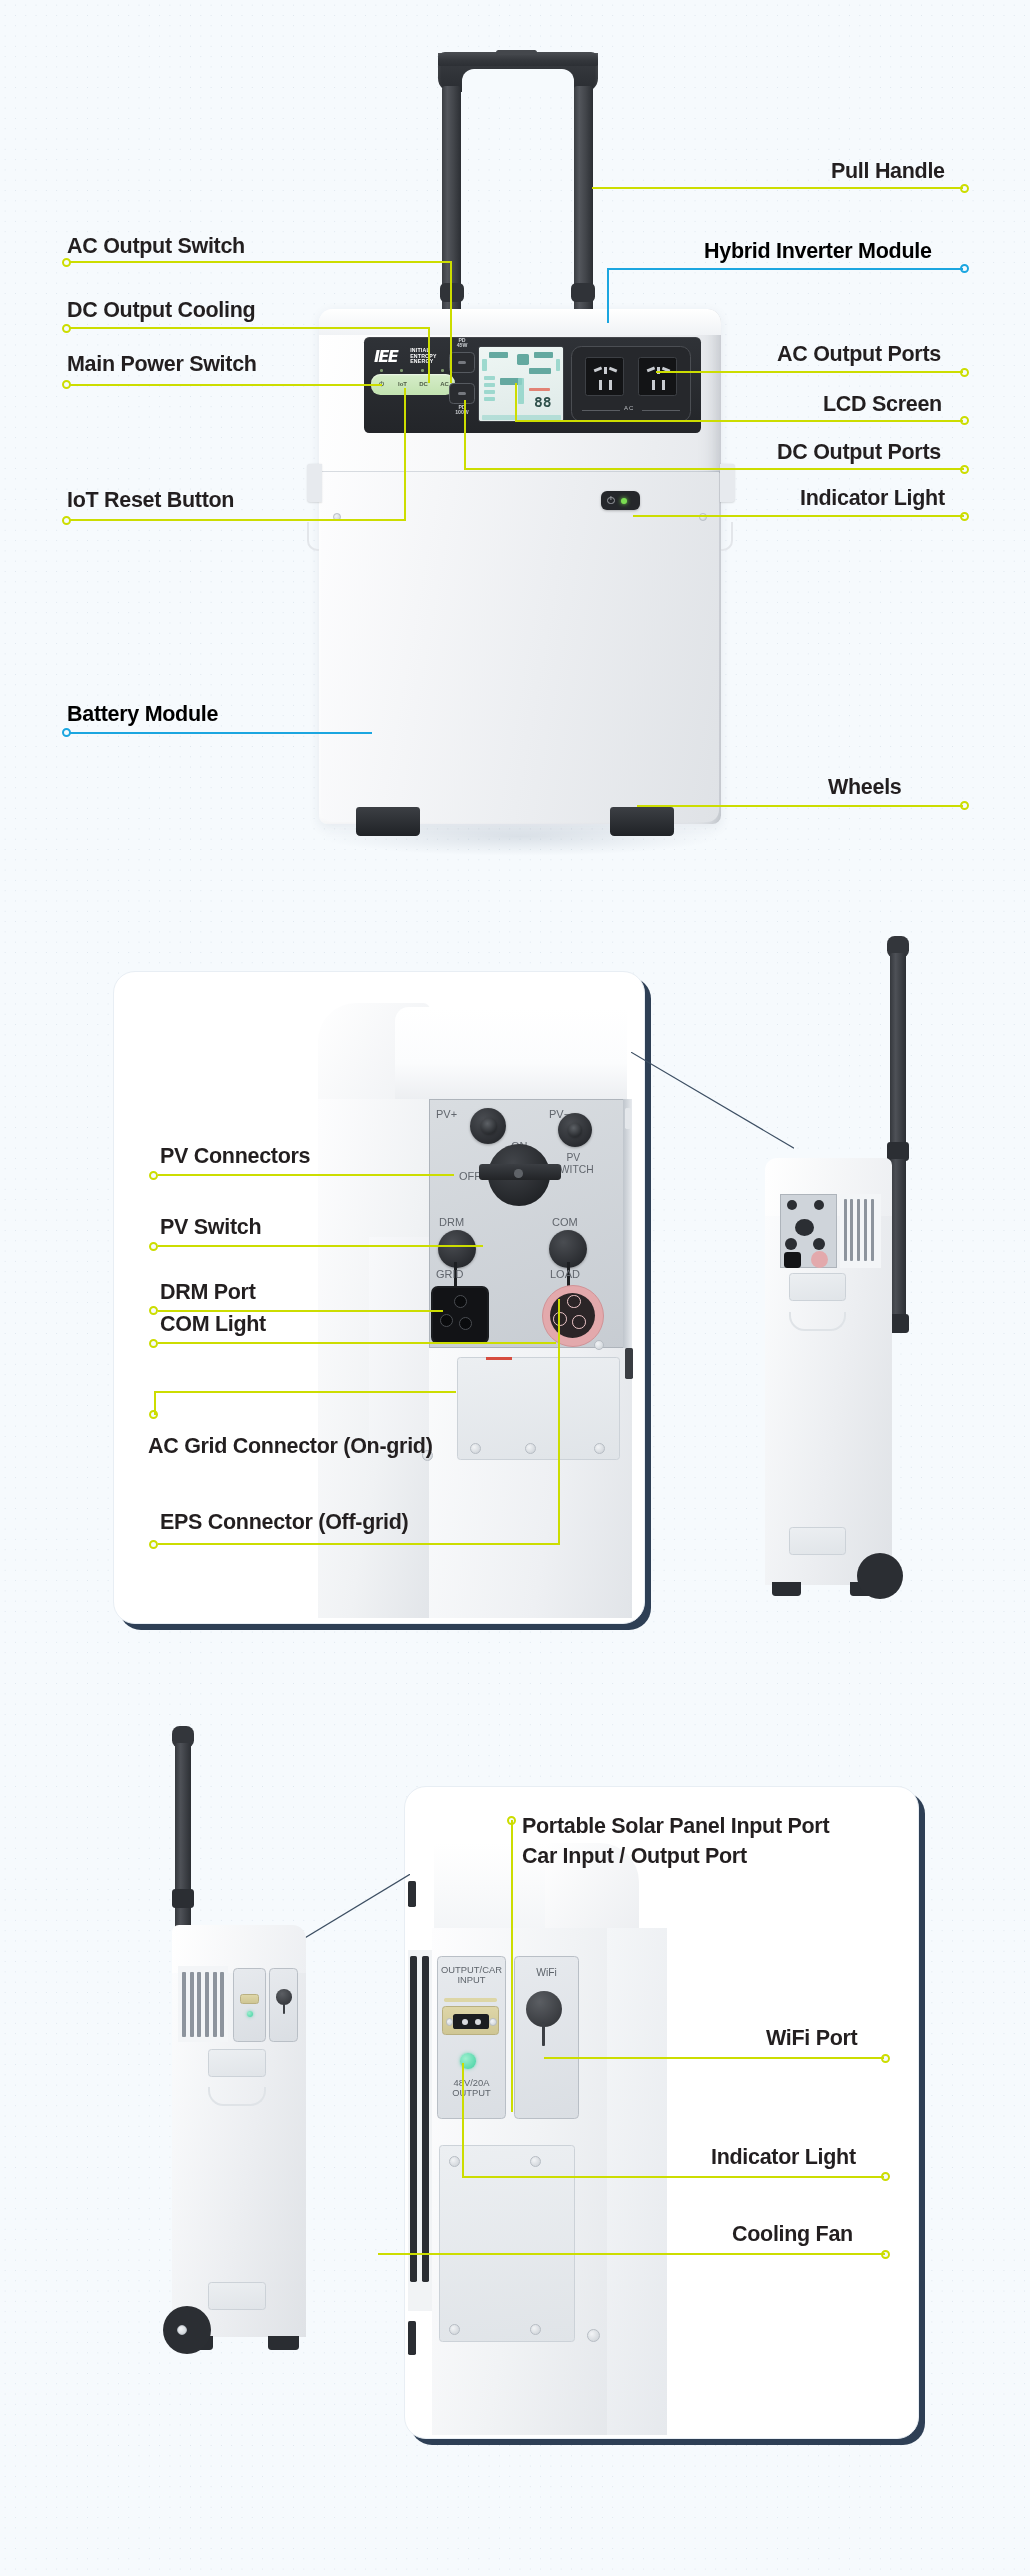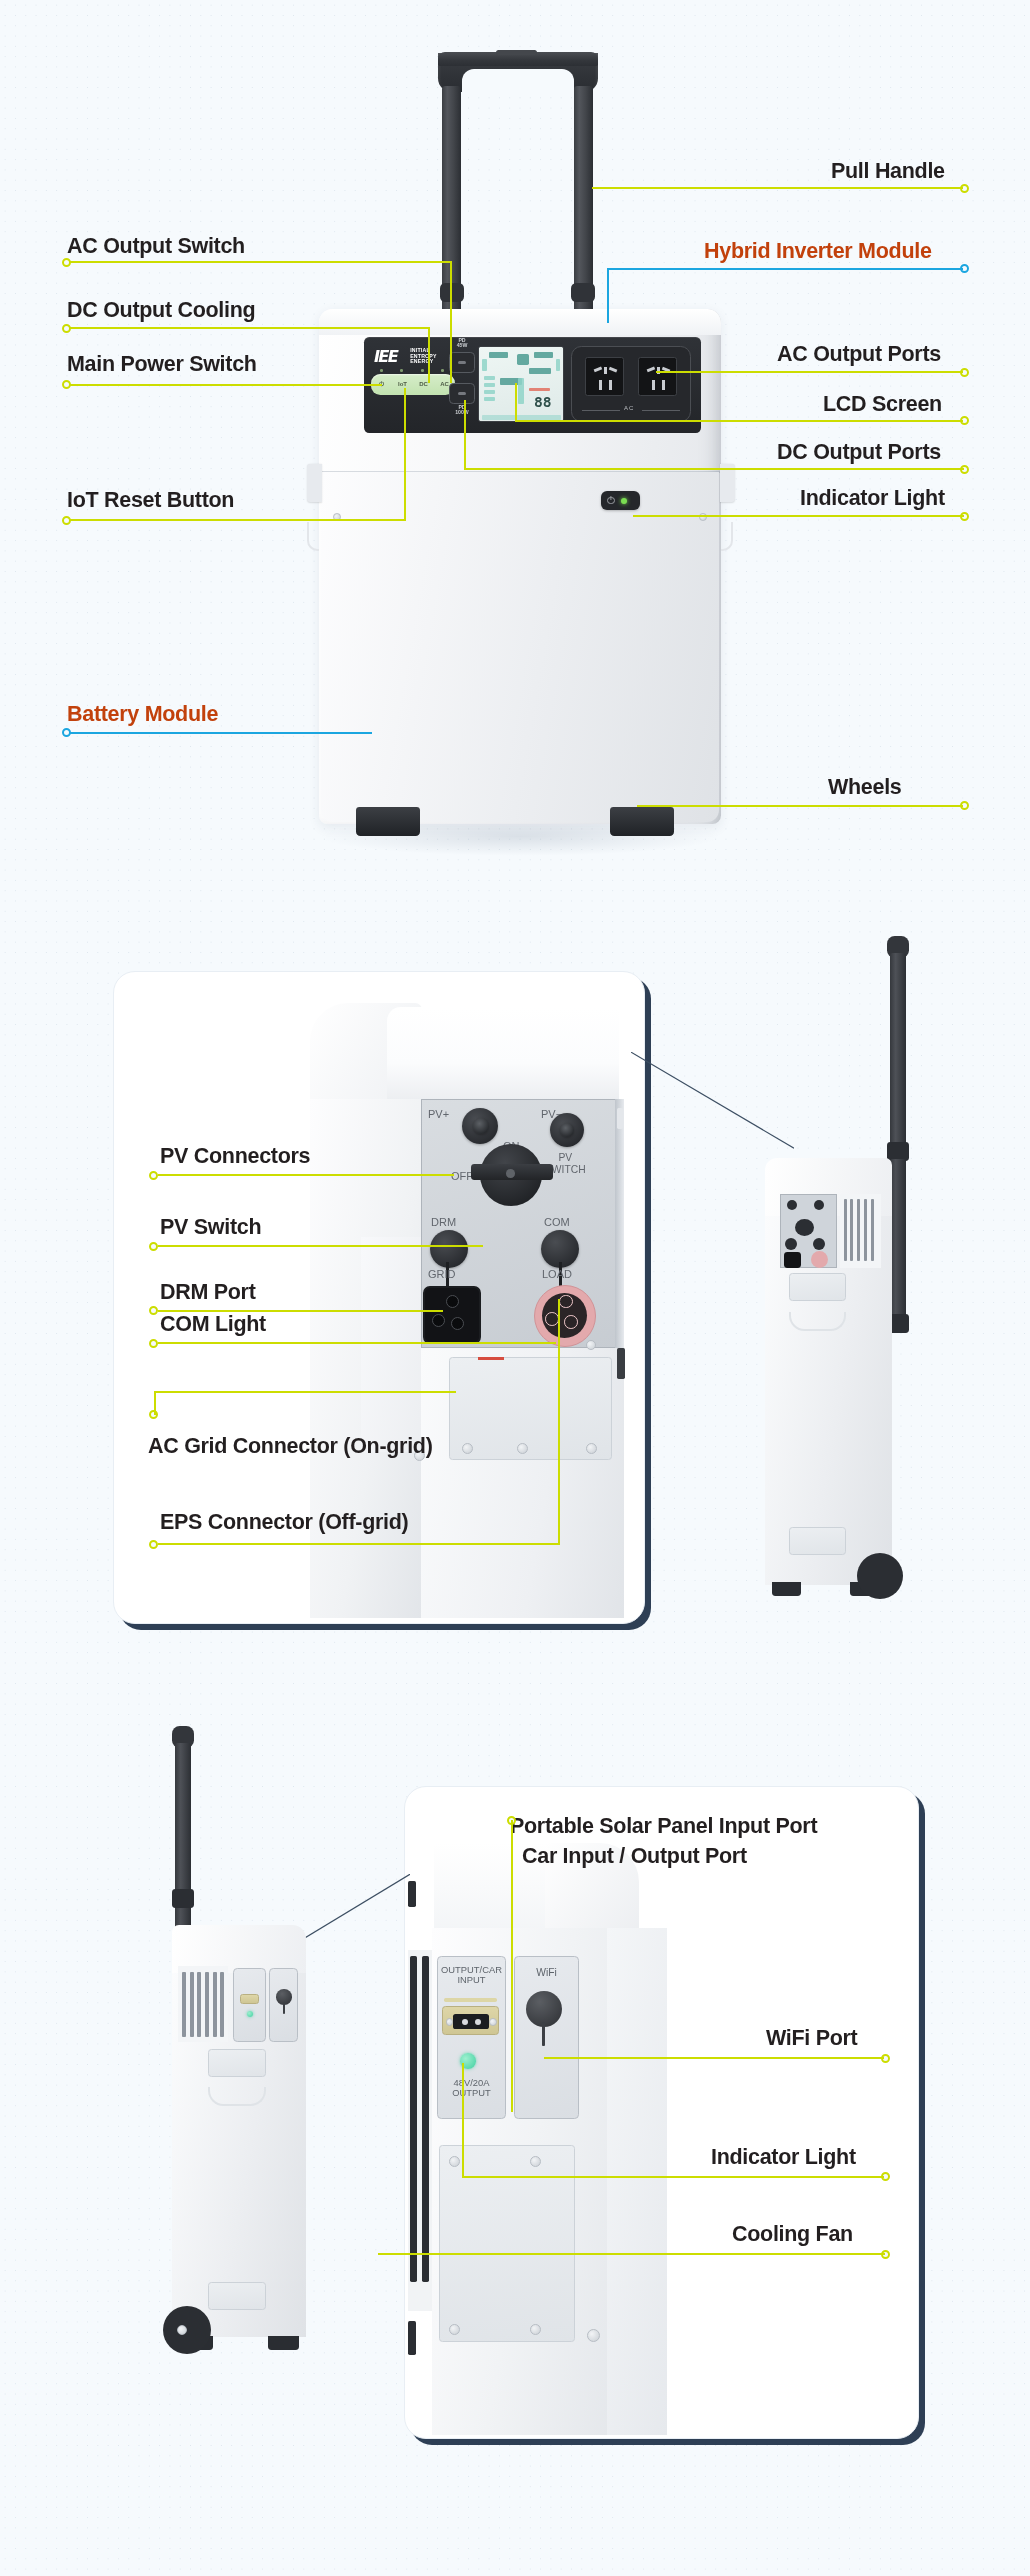--- a/index.html
+++ b/index.html
@@ -18,21 +18,21 @@
   
   .lbl{
     position:absolute;
     font-weight:bold;
     font-size:21.5px;
     letter-spacing:-0.3px;
     color:#231f20;
     white-space:nowrap;
     line-height:1.15;
   }
-  .lbl.blue{ color:#c2410c; }
+  .lbl.blue{ color:#000000; }
 
   
   .ln{ position:absolute; background:#ccdd00; }
   .ln.h{ height:1.7px; }
   .ln.v{ width:1.7px; }
   .ln.blue{ background:#1ba6e0; }
   .dot{
     position:absolute; width:9.4px; height:9.4px; border-radius:50%;
     border:2.1px solid #ccdd00; background:#f6fafd; box-sizing:border-box;
   }
@@ -330,21 +330,21 @@
   </div>
 
   <div class="abs" style="left:0;top:902px;width:1030px;height:773px;">
 
     <div class="card" style="left:113px;top:69px;width:532px;height:653px;"></div>
 
     <svg class="abs" style="left:631px;top:150px;width:163px;height:99px;" viewBox="0 0 190 115">
       <line x1="0" y1="0" x2="190" y2="112" stroke="#3d4f63" stroke-width="1.4"></line>
     </svg>
 
-    <div class="abs" style="left:258px;top:77px;width:378px;height:640px;overflow:hidden;">
+    <div class="abs" style="left:266px;top:77px;width:378px;height:640px;overflow:hidden;">
 
       <div class="abs" style="left:52px;top:24px;width:112px;height:103px;background:linear-gradient(120deg,#ffffff,#eef0f3);border-radius:38px 6.9px 0 0;"></div>
 
       <div class="abs" style="left:129px;top:27.5px;width:232px;height:93px;background:linear-gradient(180deg,#ffffff 0%,#fbfcfd 60%,#eceef1 100%);border-radius:13.7px 5.2px 0 0;"></div>
 
       <div class="abs" style="left:52px;top:120px;width:112px;height:519px;background:linear-gradient(100deg,#fdfdfe,#f0f2f4 60%,#e2e5e9);"></div>
       <div class="abs" style="left:103px;top:258px;width:62px;height:215px;background:linear-gradient(100deg,#f8f9fb,#eceef1);"></div>
 
       <div class="io-plate" style="left:163px;top:120px;width:203px;height:249px;"></div>
       <div class="abs" style="left:357px;top:120px;width:8.6px;height:249px;background:linear-gradient(90deg,#bfc5cc,#e7eaee);"></div>
@@ -542,21 +542,21 @@
       <div class="plate" style="left:31px;top:350px;width:136px;height:197px;"></div>
       <div class="screw" style="left:41px;top:361px;width:11px;height:11px;"></div>
       <div class="screw" style="left:122px;top:361px;width:11px;height:11px;"></div>
       <div class="screw" style="left:41px;top:529px;width:11px;height:11px;"></div>
       <div class="screw" style="left:122px;top:529px;width:11px;height:11px;"></div>
       <div class="screw" style="left:179px;top:534px;width:13px;height:13px;"></div>
       <div class="abs" style="left:0px;top:86px;width:7.7px;height:26px;background:#2b2e33;border-radius:1.7px;"></div>
       <div class="abs" style="left:0px;top:526px;width:7.7px;height:34px;background:#2b2e33;border-radius:1.7px;"></div>
     </div>
 
-    <div class="lbl" style="left:510px;top:131px;">Portable Solar Panel Input Port</div>
+    <div class="lbl" style="left:522px;top:131px;">Portable Solar Panel Input Port</div>
     <div class="dot" style="left:507px;top:133px;"></div>
     <div class="ln v" style="left:511px;top:137px;height:292px;"></div>
 
     <div class="lbl" style="left:522px;top:161px;">Car Input / Output Port</div>
 
     <div class="lbl" style="left:766px;top:343px;">WiFi Port</div>
     <div class="dot" style="left:881px;top:371px;"></div>
     <div class="ln h" style="left:544px;top:374px;width:340px;"></div>
 
     <div class="lbl" style="left:711px;top:462px;">Indicator Light</div>

